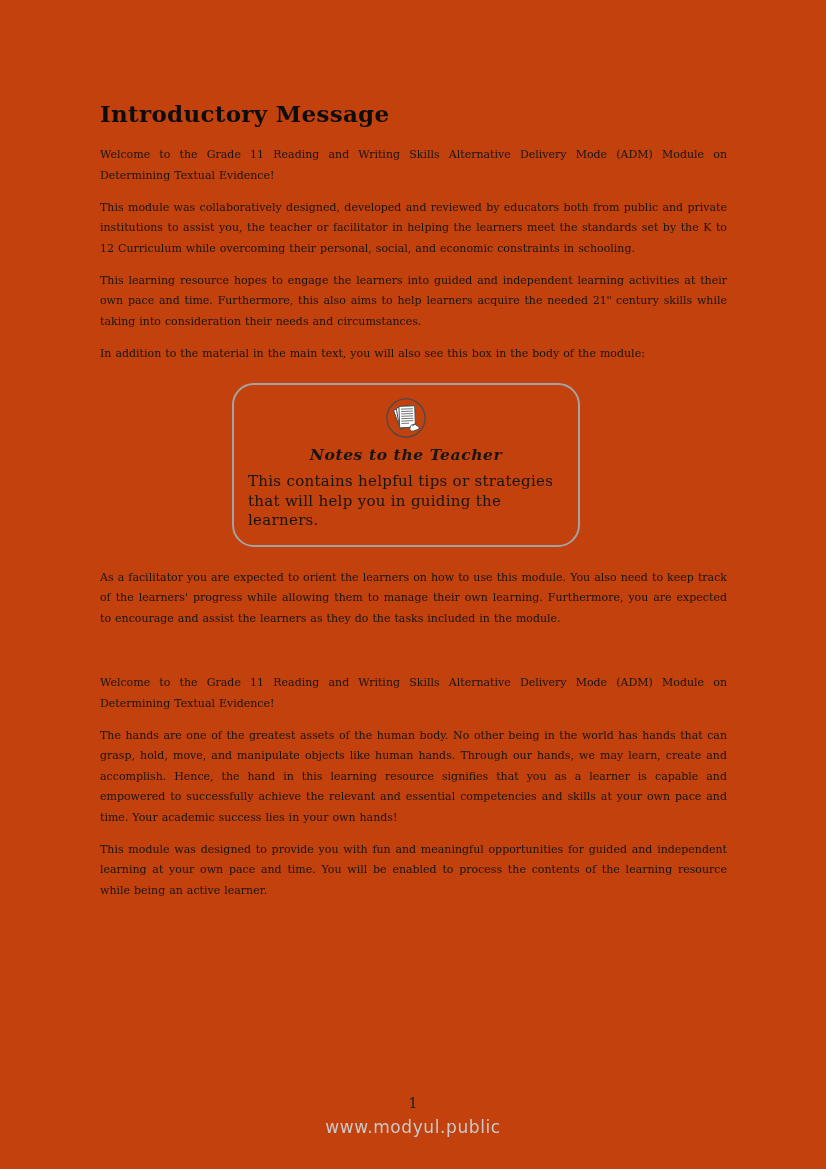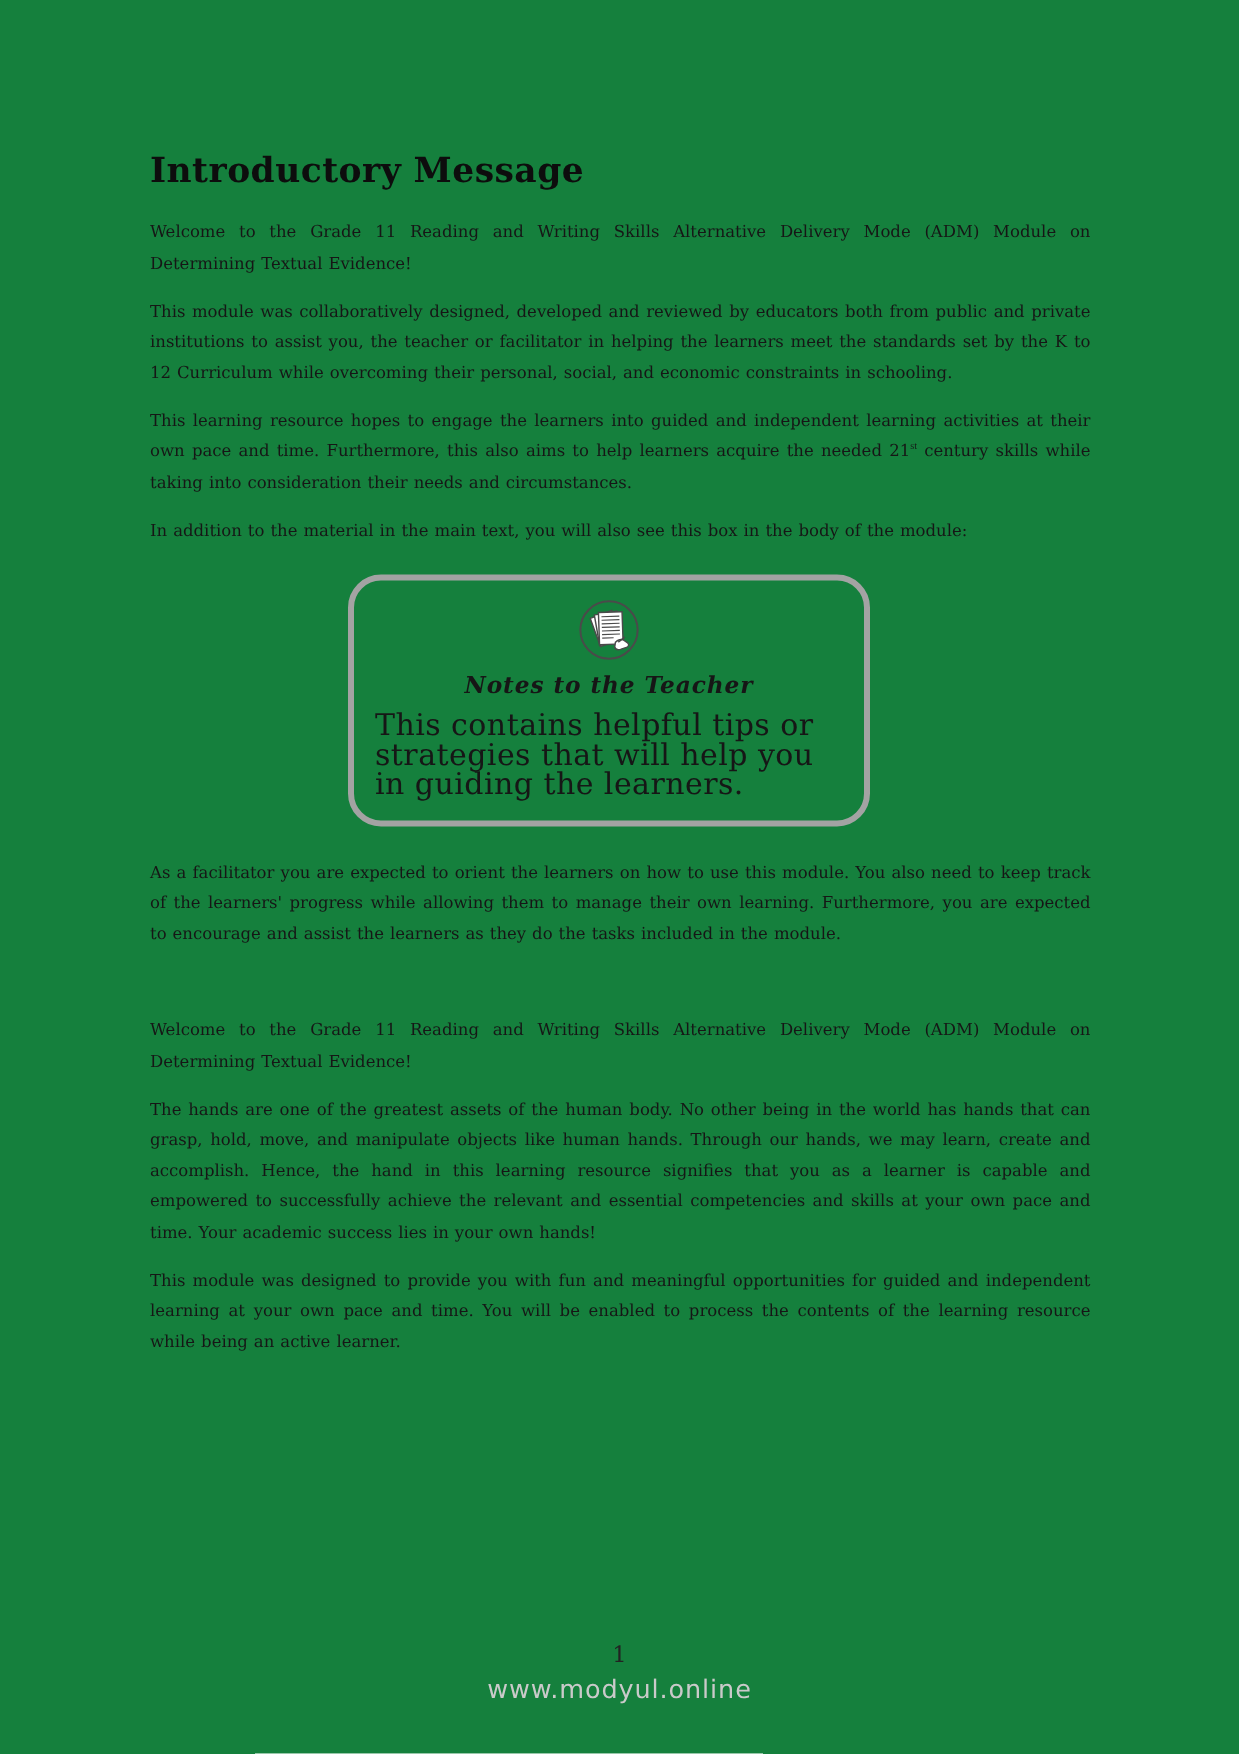--- a/index.html
+++ b/index.html
@@ -1,20 +1,20 @@
 <!DOCTYPE html>
 <html><head>
 <meta charset="utf-8">
 <style>
   html, body { margin: 0; padding: 0; background: #ffffff; }
   .page {
     position: relative;
     width: 826px;
     height: 1169px;
-    background: #15803d;
+    background: #c2410c;
     font-family: "DejaVu Serif", "Liberation Serif", serif;
     color: #161616;
     overflow: hidden;
     box-sizing: border-box;
   }
   .content {
     position: absolute;
     left: 100px;
     top: 100px;
     width: 627px;
@@ -37,35 +37,35 @@
     font-size: 14.2px;
     line-height: 20.5px;
     margin: 0 0 11.5px 0;
   }
   sup { font-size: 0.62em; line-height: 0; font-family: Liberation Serif, serif; }
   .note-box {
     box-sizing: border-box;
     width: 348px;
     margin: 19px 0 21px 132px;
     min-height: 162px;
-    border: 4px solid #a3a3a3;
+    border: 2px solid #a3a3a3;
     border-radius: 22px;
     padding: 12px 14px 14px 14px;
     text-align: center;
   }
   .note-icon-wrap { height: 42px; margin-bottom: 6px; }
   .note-title {
     font-size: 15.5px;
     font-weight: bold;
     font-style: italic;
     letter-spacing: 0.6px;
     margin: 2px 0 8px 0;
   }
   .note-body {
-    font-size: 20px;
+    font-size: 15px;
     line-height: 19.5px;
     text-align: left;
     margin: 0;
     letter-spacing: 0.3px;
   }
   .learner-section { margin-top: 44px; }
   .footer {
     position: absolute;
     left: 0;
     right: 0;
@@ -136,15 +136,15 @@
 
       <p class="body-par">The hands are one of the greatest assets of the human body. No other being in the world has hands that can grasp, hold, move, and manipulate objects like human hands. Through our hands, we may learn, create and accomplish. Hence, the hand in this learning resource signifies that you as a learner is capable and empowered to successfully achieve the relevant and essential competencies and skills at your own pace and time. Your academic success lies in your own hands!</p>
 
       <p class="body-par">This module was designed to provide you with fun and meaningful opportunities for guided and independent learning at your own pace and time. You will be enabled to process the contents of the learning resource while being an active learner.</p>
     </div>
 
   </div>
 
   <div class="footer">
     <p class="page-number">1</p>
-    <p class="watermark">www.modyul.online</p>
+    <p class="watermark">www.modyul.public</p>
   </div>
 </div>
 
 </body></html>

